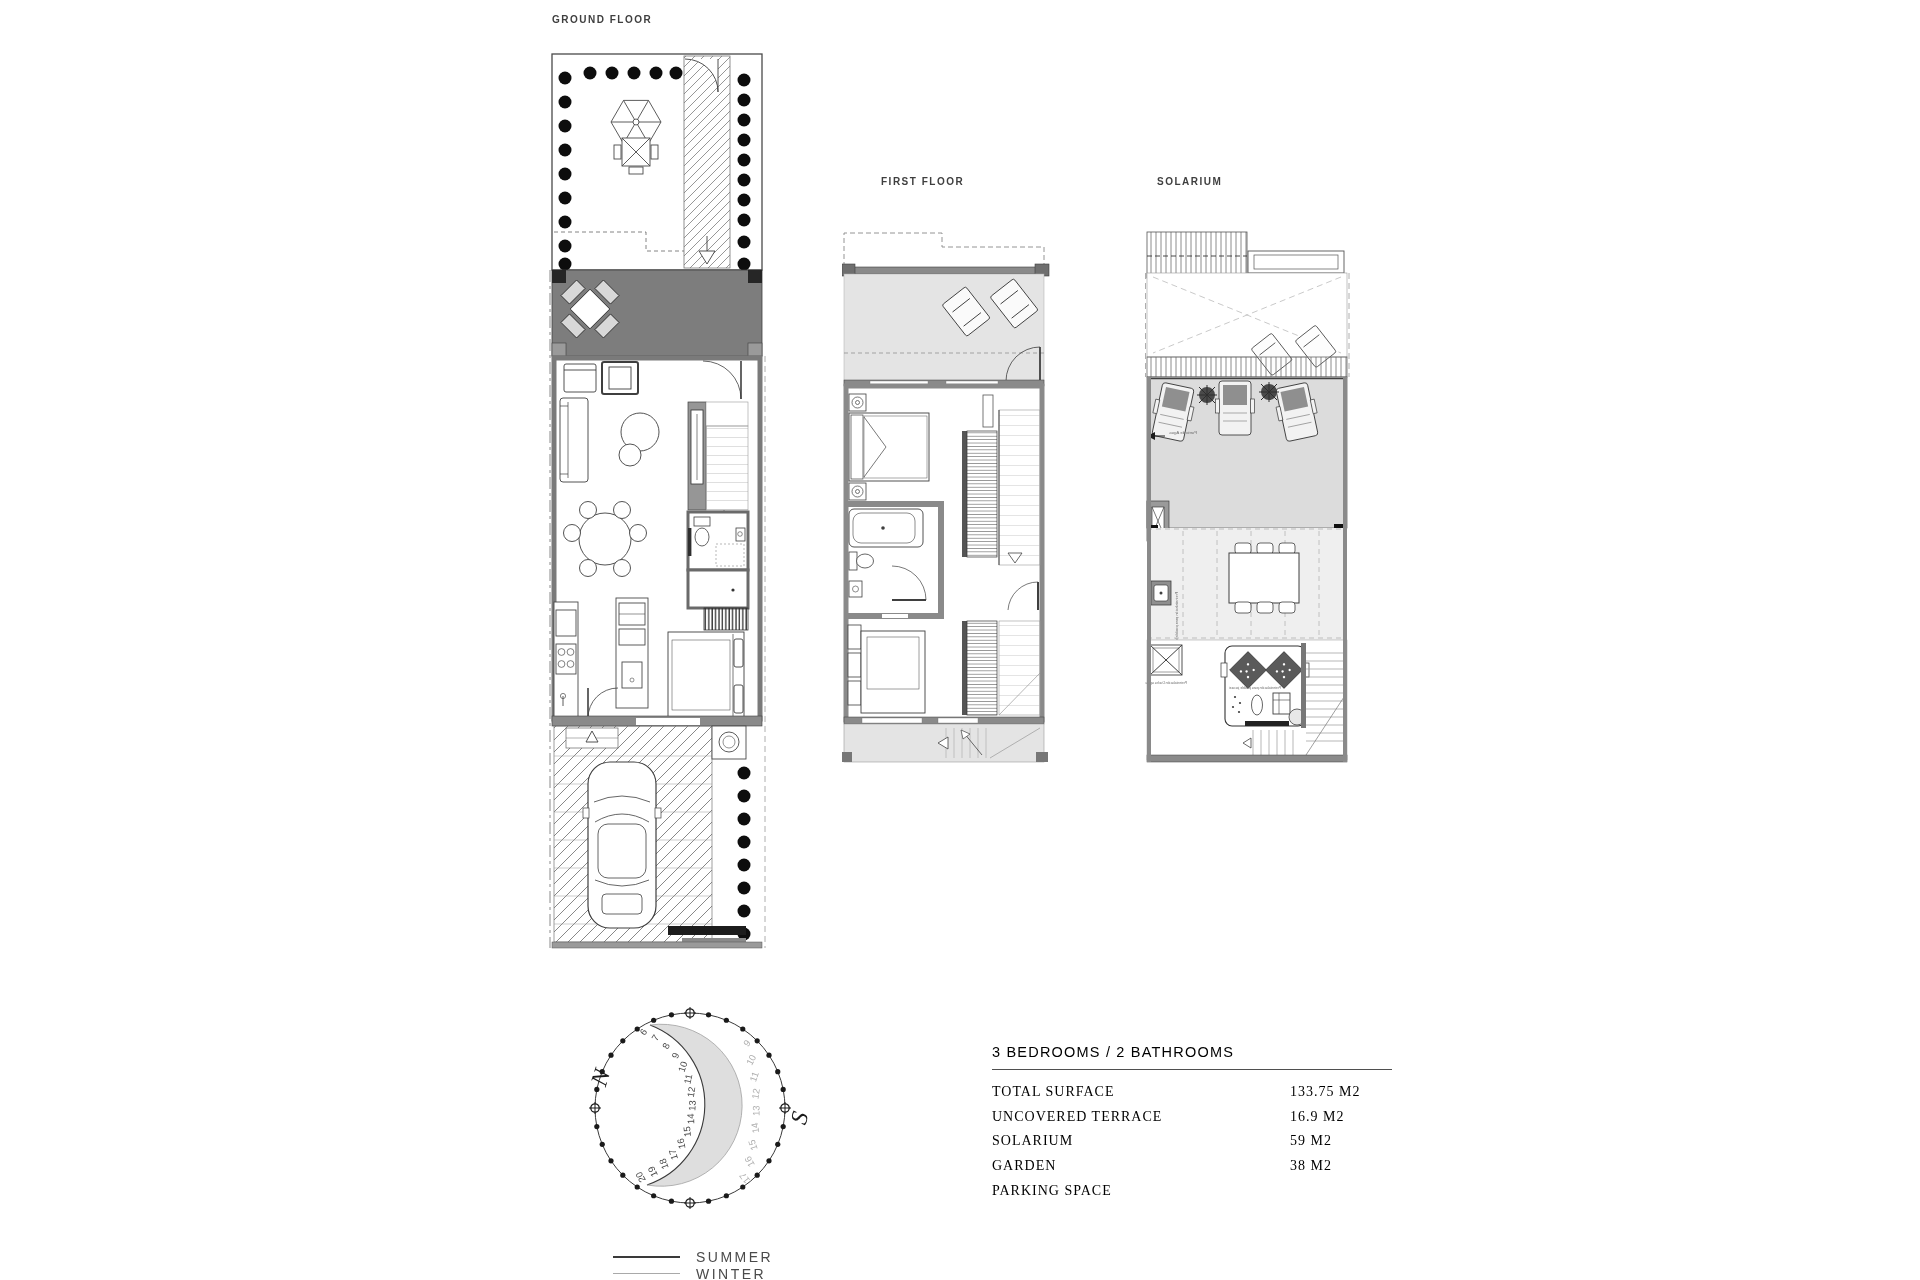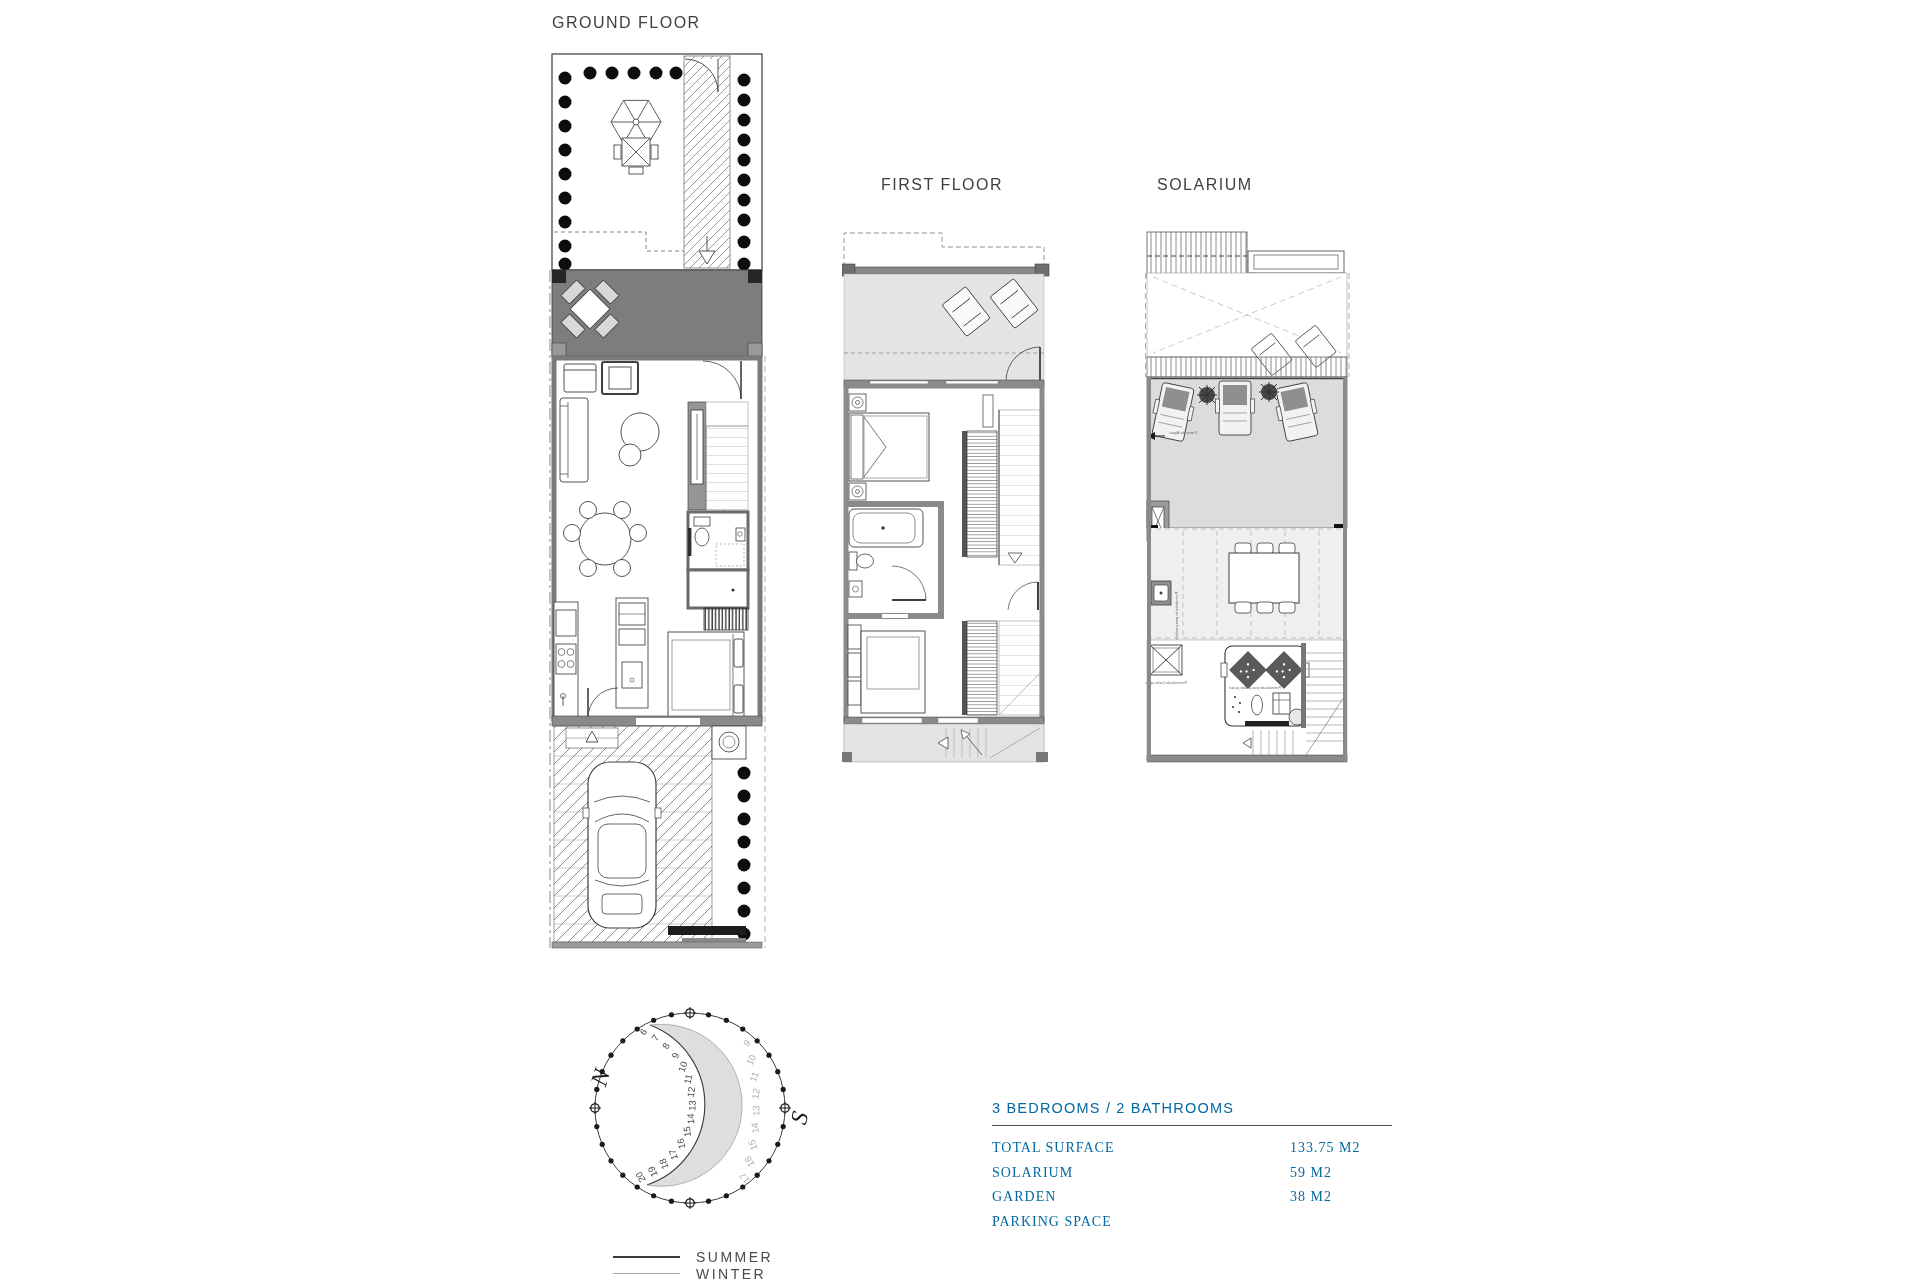--- a/index.html
+++ b/index.html
@@ -1,21 +1,21 @@
 <!DOCTYPE html>
 <html><head>
 <meta charset="utf-8">
 <style>
   html,body{margin:0;padding:0;background:#fff;}
   .canvas{position:relative;width:1920px;height:1280px;background:#ffffff;overflow:hidden;
           font-family:"Liberation Sans", sans-serif;}
-  .plan-title{position:absolute;font-size:16px;letter-spacing:1.5px;color:#3f3f3f;white-space:nowrap;}
+  .plan-title{position:absolute;font-size:10px;letter-spacing:1.5px;color:#3f3f3f;white-space:nowrap;font-weight:bold;}
   .plan-svg{position:absolute;}
   
-  .specs{position:absolute;left:992px;top:1100px;width:400px;color:#0369a1;}
+  .specs{position:absolute;left:992px;top:1044px;width:400px;color:#000000;}
   .specs-title{font-size:14.5px;letter-spacing:1.2px;padding-bottom:9px;border-bottom:1.5px solid #4f4f4f;}
   .spec-rows{margin-top:10px;}
   .spec-row{display:grid;grid-template-columns:298px 1fr;height:24.6px;align-items:center;font-family:Liberation Serif, serif;}
   .spec-label,.spec-value{font-size:14px;letter-spacing:1px;white-space:nowrap;}
   
   .legend{position:absolute;left:613px;top:1248px;}
   .legend-row{display:flex;align-items:center;height:17px;}
   .legend-line{display:inline-block;width:67px;margin-right:16px;}
   .legend-line.summer{border-top:2px solid #3a3a3a;}
   .legend-line.winter{border-top:1.5px solid #a9a9a9;}
@@ -675,20 +675,24 @@
     </div>
 
   <div class="specs">
     <div class="specs-title">3 BEDROOMS / 2 BATHROOMS</div>
     <div class="spec-rows" id="spec-rows">
         <div class="spec-row">
           <span class="spec-label">TOTAL SURFACE</span>
           <span class="spec-value">133.75 M2</span>
         </div>
         <div class="spec-row">
+          <span class="spec-label">UNCOVERED TERRACE</span>
+          <span class="spec-value">16.9 M2</span>
+        </div>
+        <div class="spec-row">
           <span class="spec-label">SOLARIUM</span>
           <span class="spec-value">59 M2</span>
         </div>
         <div class="spec-row">
           <span class="spec-label">GARDEN</span>
           <span class="spec-value">38 M2</span>
         </div>
         <div class="spec-row">
           <span class="spec-label">PARKING SPACE</span>
           <span class="spec-value"></span>

